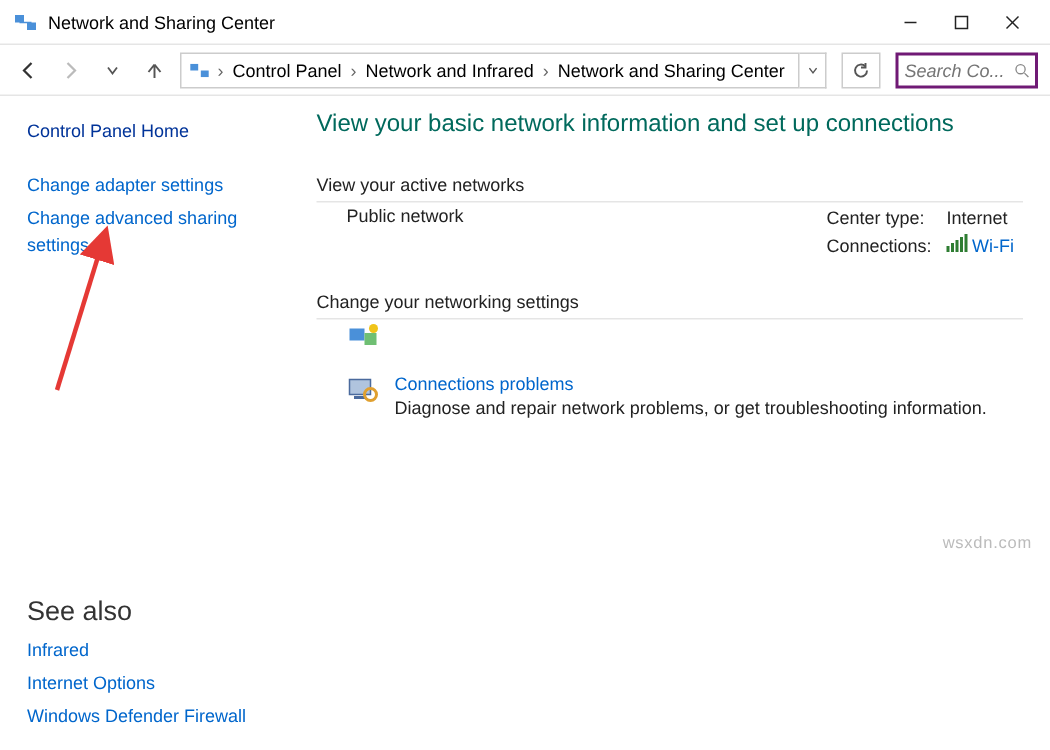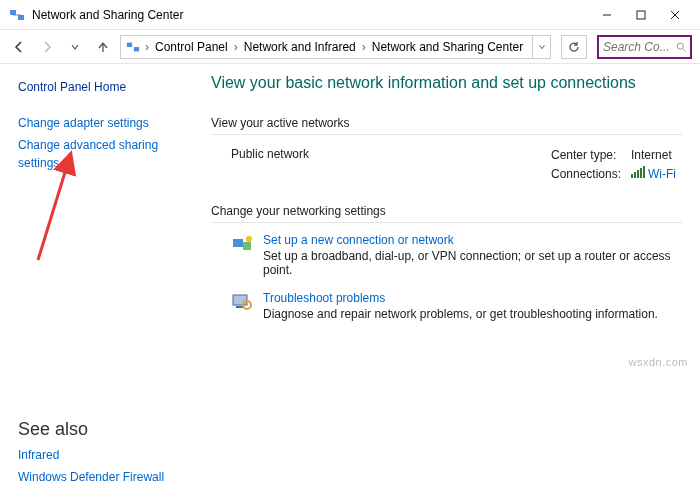--- a/index.html
+++ b/index.html
@@ -66,21 +66,21 @@
     }
     .sidebar .link { color:#0066cc; font-size:12px; line-height:1.5; cursor:default; }
     .sidebar .link.dark { color:#003399; }
     .sidebar .spacer { flex:1; }
     .sidebar .sec-head { color:#333; font-size:18px; margin-bottom:2px; }
     .main {
       flex:1;
       padding: 10px 18px 10px 26px;
     }
     .main-title { color:#00695c; font-size:16px; font-weight:400; margin-bottom:24px;}
-    .section-head { font-size:12px; color:#222; border-bottom:1px solid #e5e5e5; padding-bottom:4px; margin-bottom:10px; }
+    .section-head { font-size:12px; color:#222; border-bottom:1px solid #e5e5e5; padding-bottom:4px; }
     .active-net {
       display:flex;
       align-items:flex-start;
       justify-content:space-between;
       margin-bottom:20px;
       padding-left:20px;
     }
     .active-net .left { font-size:12px; color:#222; padding-top:2px;}
     .active-net .right { font-size:12px; }
     .active-net .right table td { padding: 1px 4px; }
@@ -195,20 +195,21 @@
 
 <div class="content">
   <div class="sidebar">
     <div class="link dark">Control Panel Home</div>
     <div style="height:10px"></div>
     <div class="link">Change adapter settings</div>
     <div class="link">Change advanced sharing settings</div>
     <div class="spacer"></div>
     <div class="sec-head">See also</div>
     <div class="link">Infrared</div>
+    <div class="link">Internet Options</div>
     <div class="link">Windows Defender Firewall</div>
   </div>
 
   <div class="main">
     <div class="main-title">View your basic network information and set up connections</div>
 
     <div class="section-head">View your active networks</div>
 
     <div class="active-net">
       <div class="left">Public network</div>
@@ -239,36 +240,32 @@
     <div class="section-head">Change your networking settings</div>
 
     <div class="settings-item">
       <div class="ico">
         <svg width="22" height="22" viewBox="0 0 22 22">
             <rect x="2" y="6" width="10" height="8" fill="#4a90d9"></rect>
             <rect x="12" y="9" width="8" height="8" fill="#6fbf73"></rect>
             <circle cx="18" cy="6" r="3" fill="#f0c419"></circle>
           </svg>
       </div>
-      <div>
-        <div class="title-link">Set up a new connection or network</div>
-        <div class="desc">Set up a broadband, dial-up, or VPN connection; or set up a router or access point.</div>
-      </div>
     </div>
 
     <div class="settings-item">
       <div class="ico">
         <svg width="22" height="22" viewBox="0 0 22 22">
             <rect x="2" y="4" width="14" height="10" fill="#b0c4de" stroke="#4a6a9d" stroke-width="1"></rect>
             <rect x="5" y="15" width="8" height="2" fill="#4a6a9d"></rect>
             <circle cx="16" cy="14" r="4" fill="none" stroke="#e0a030" stroke-width="2"></circle>
           </svg>
       </div>
       <div>
-        <div class="title-link">Troubleshoot problems</div>
+        <div class="title-link">Connections problems</div>
         <div class="desc">Diagnose and repair network problems, or get troubleshooting information.</div>
       </div>
     </div>
   </div>
 </div>
 
 <svg class="annotation-arrow" width="60" height="120">
   <defs>
     <marker id="ah" markerWidth="8" markerHeight="8" refX="6" refY="4" orient="auto">
       <path d="M0,0 L8,4 L0,8 Z" fill="#e53935"></path>

